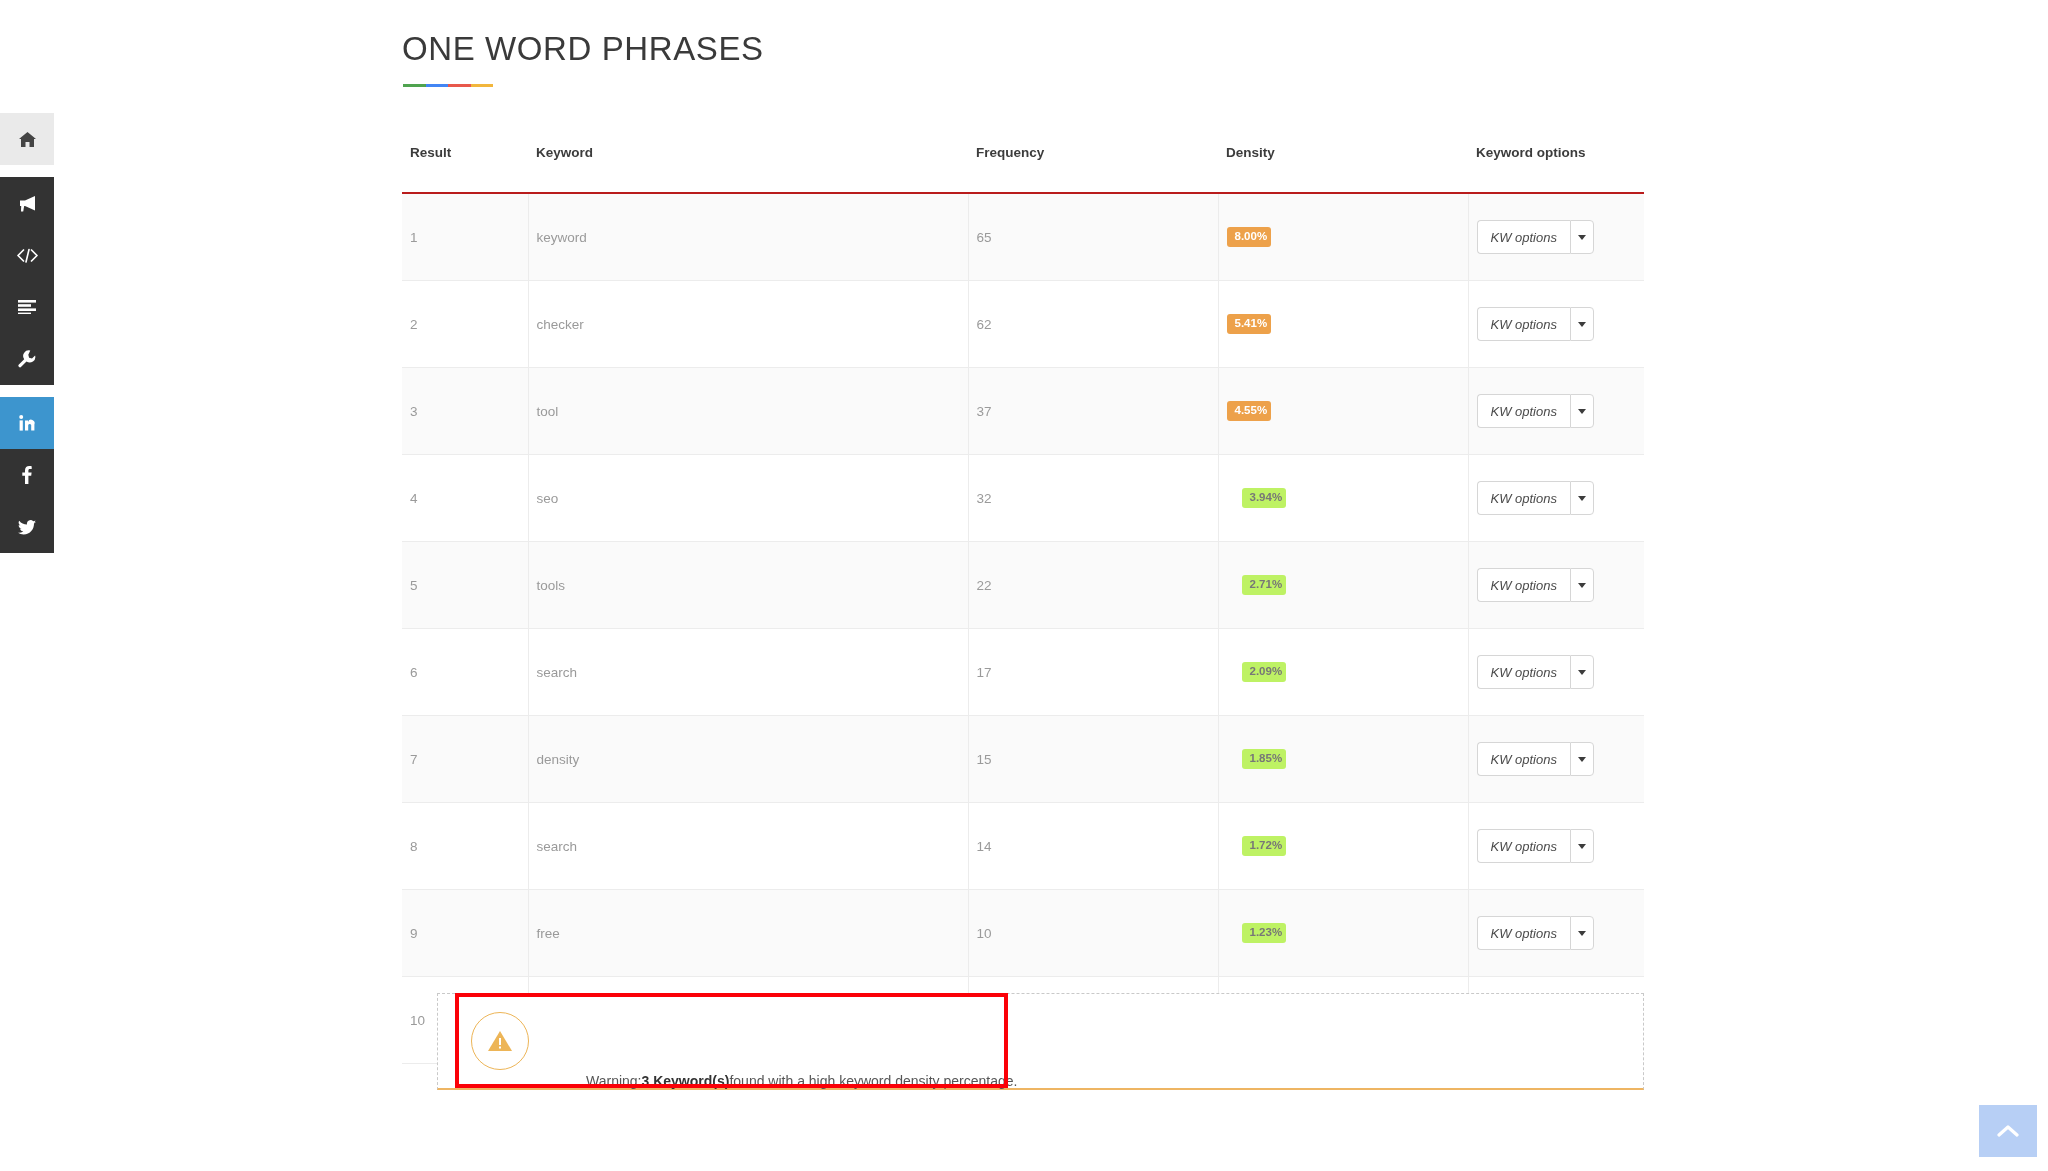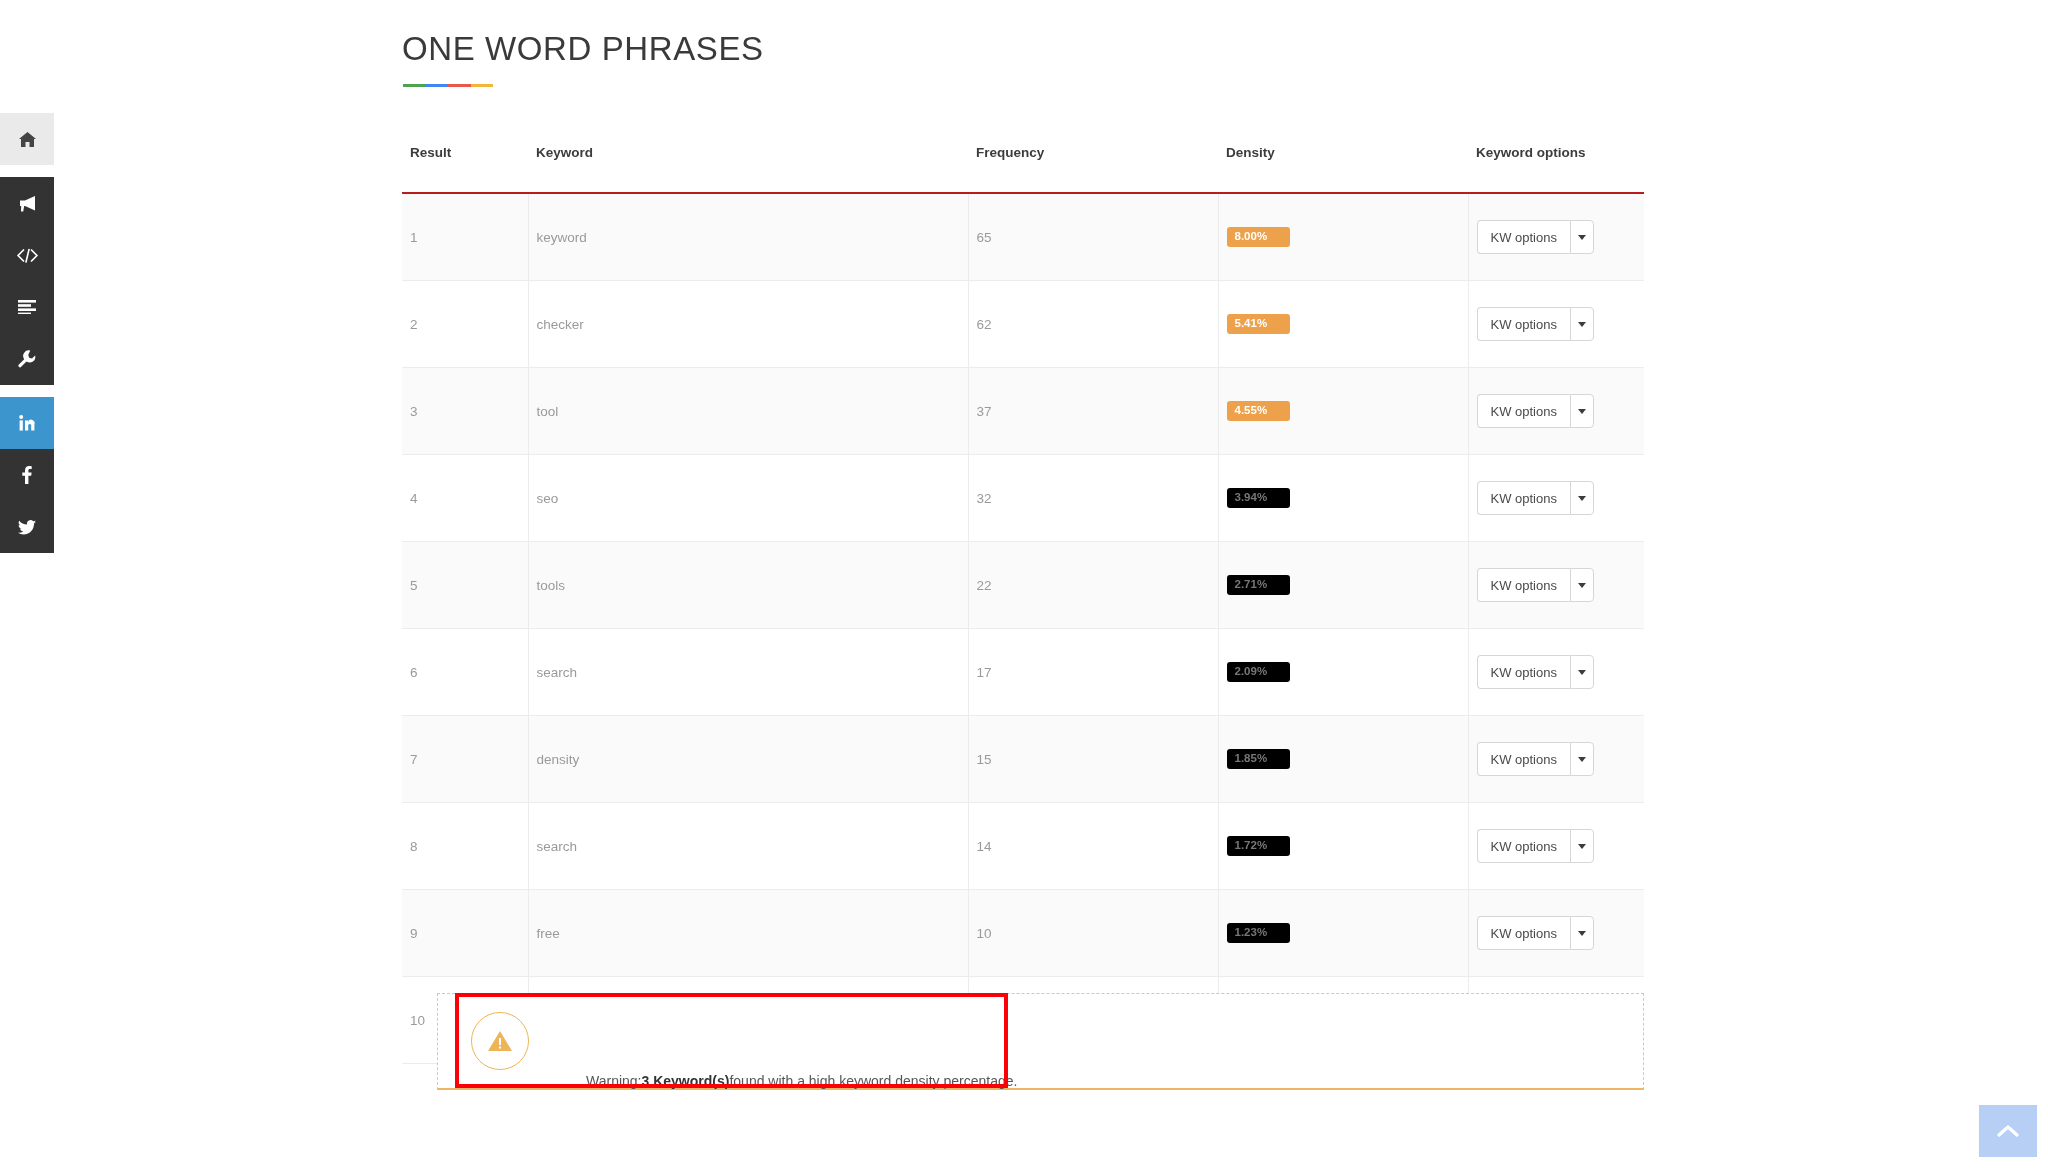--- a/index.html
+++ b/index.html
@@ -101,47 +101,48 @@
     border-right: 1px solid #ececec;
     vertical-align: middle;
     font-weight: 400;
   }
   #kw-table tbody td:last-child { border-right: none; }
   #kw-table tbody tr:nth-child(odd) td { background: #fafafa; }
   #kw-table tbody tr:nth-child(even) td { background: #ffffff; }
 
   .badge {
     display: inline-block;
-    padding: 4px 23px 5px 8px;
+    padding: 4px 4px 5px 8px;
     border-radius: 3px;
     font-size: 11.5px;
     font-weight: 700;
     line-height: 1;
   }
   .badge.high    { background: #eda14a; color: #ffffff; }
-  .badge.normal  { background: #000000; color: #777777; }
+  .badge.normal  { background: #bef264; color: #777777; margin-left: 15px; }
 
   .kw-options-group {
     display: inline-flex;
     align-items: stretch;
     height: 34px;
   }
   .kw-options-main {
     background: #ffffff;
     border: 1px solid #d6d6d6;
     border-right: none;
     border-radius: 4px 0 0 4px;
     padding: 0 13px;
     font-size: 13px;
     color: #4a4a4a;
     display: flex;
     align-items: center;
     white-space: nowrap;
     font-family: "Liberation Sans", sans-serif;
     cursor: pointer;
+    font-style: italic;
   }
   .kw-options-caret {
     background: #ffffff;
     border: 1px solid #d6d6d6;
     border-radius: 0 4px 4px 0;
     width: 24px;
     display: flex;
     align-items: center;
     justify-content: center;
     cursor: pointer;

